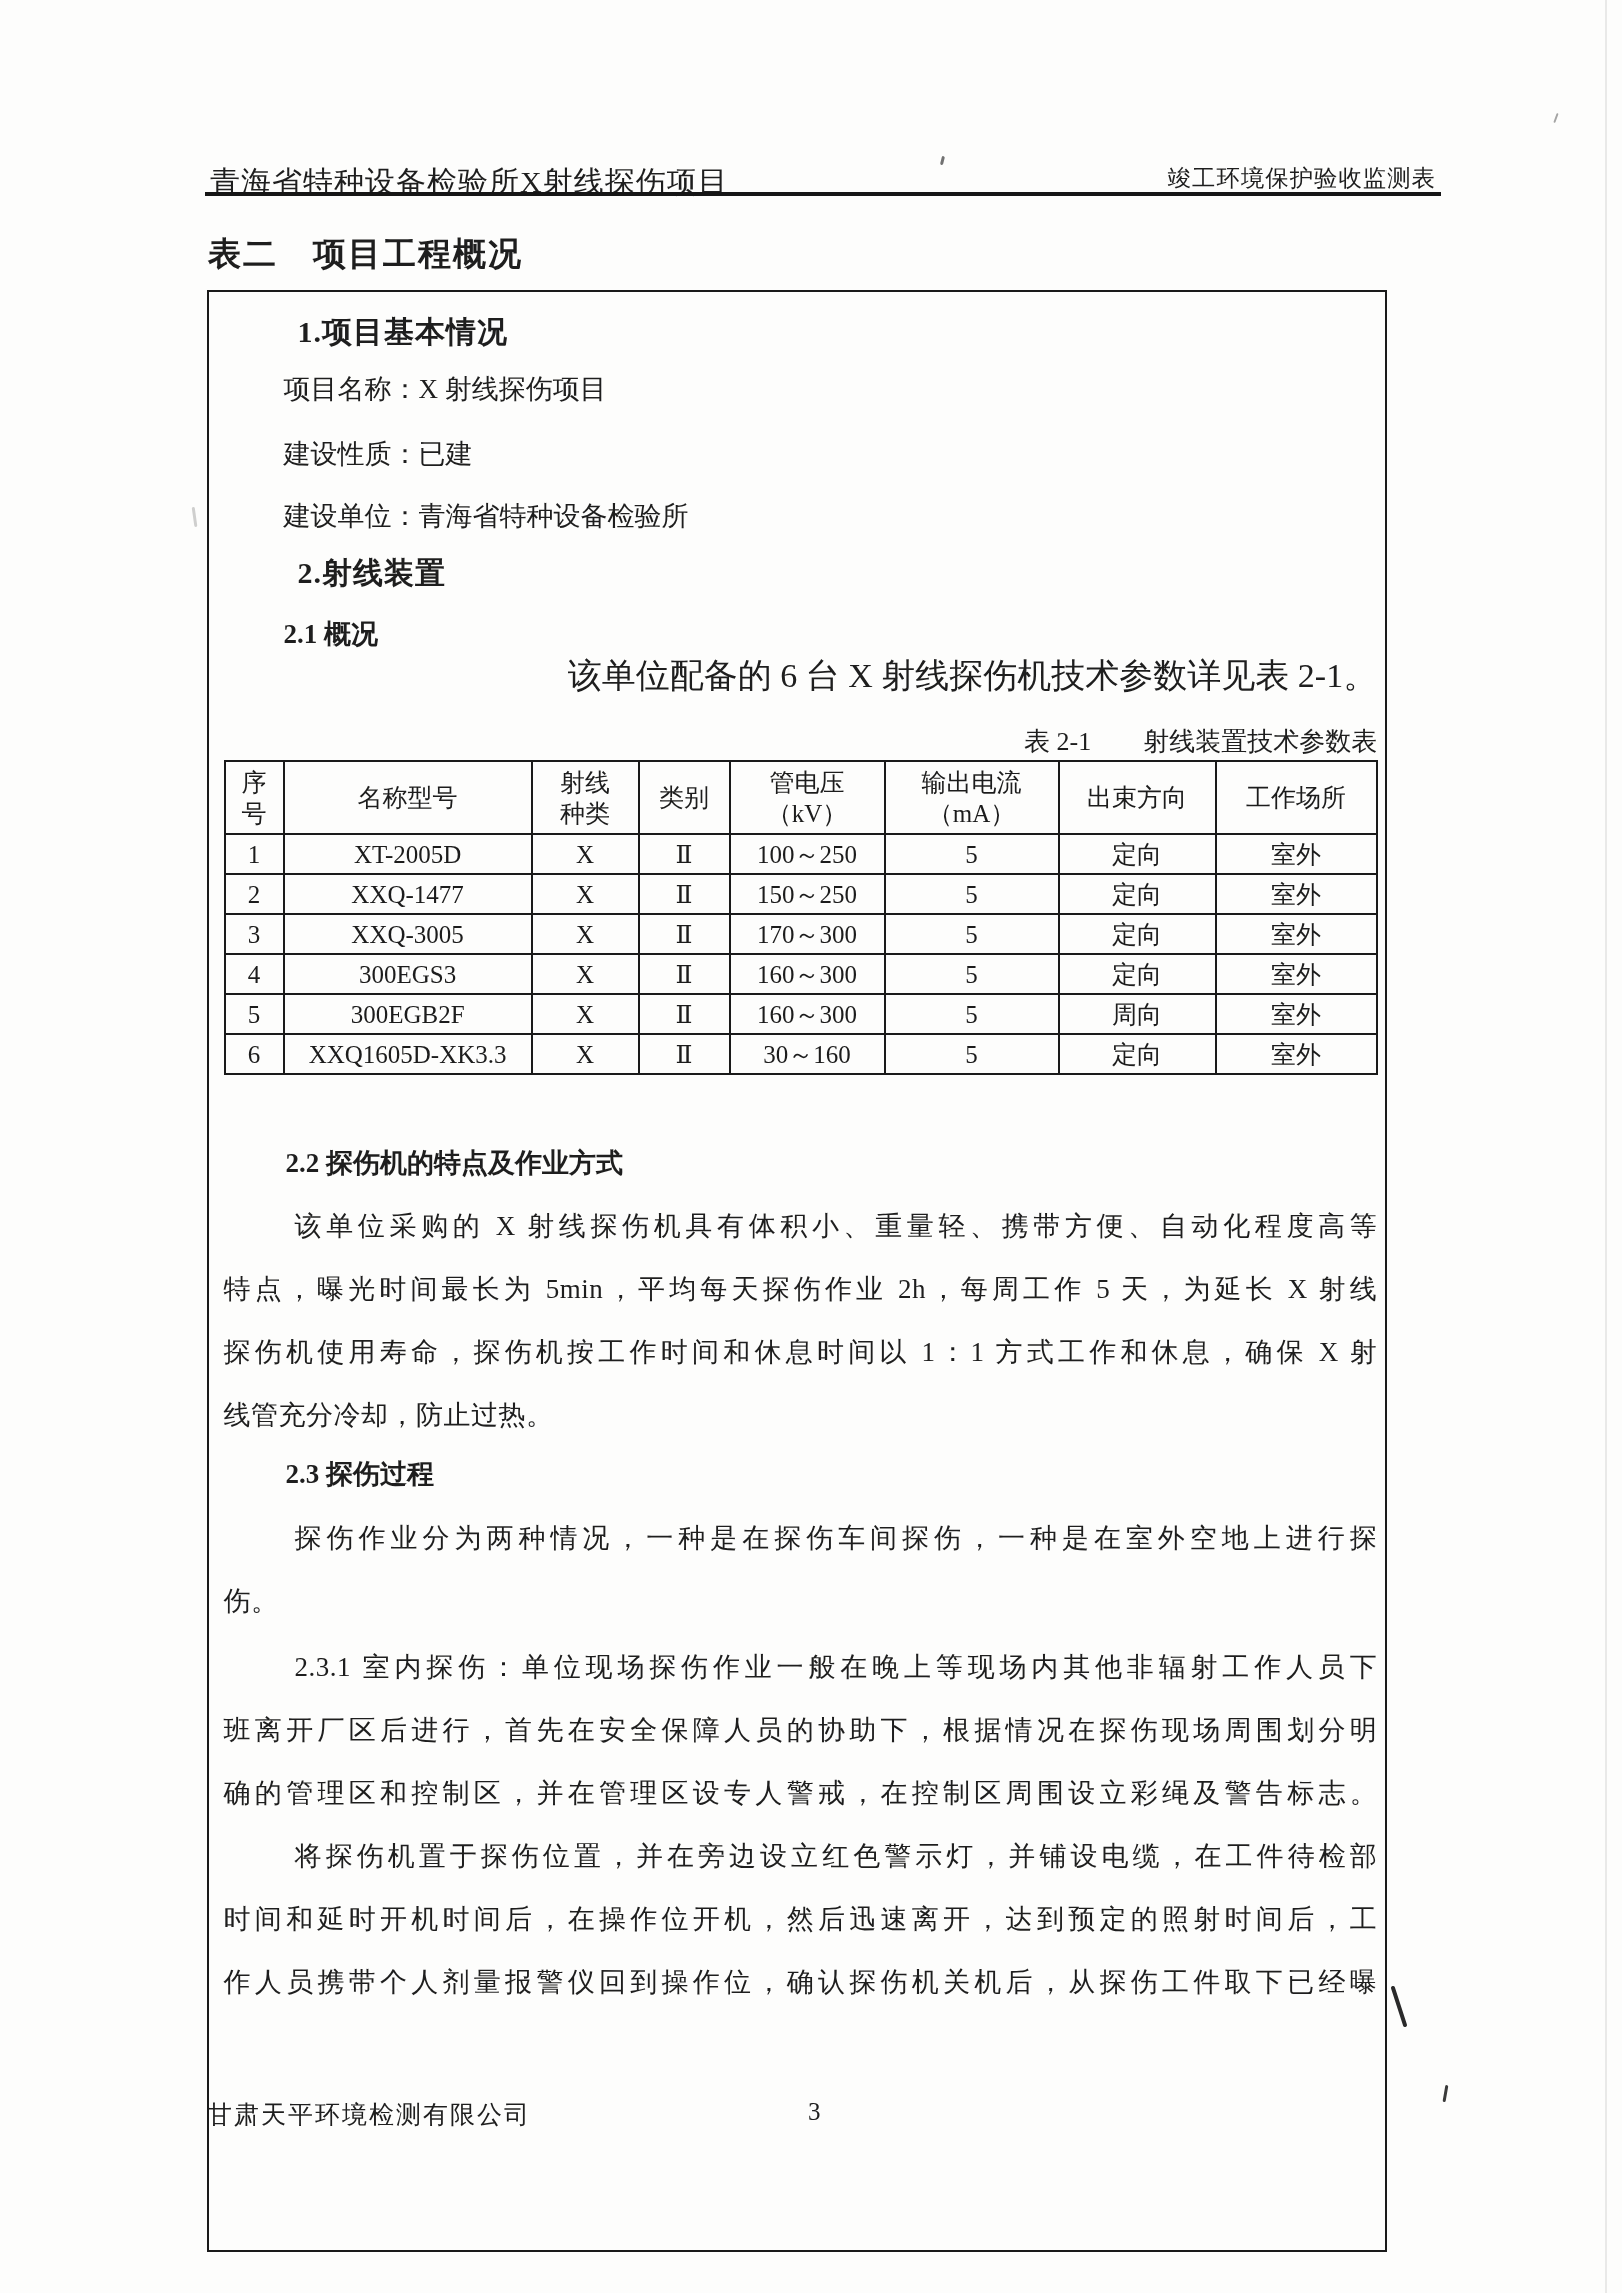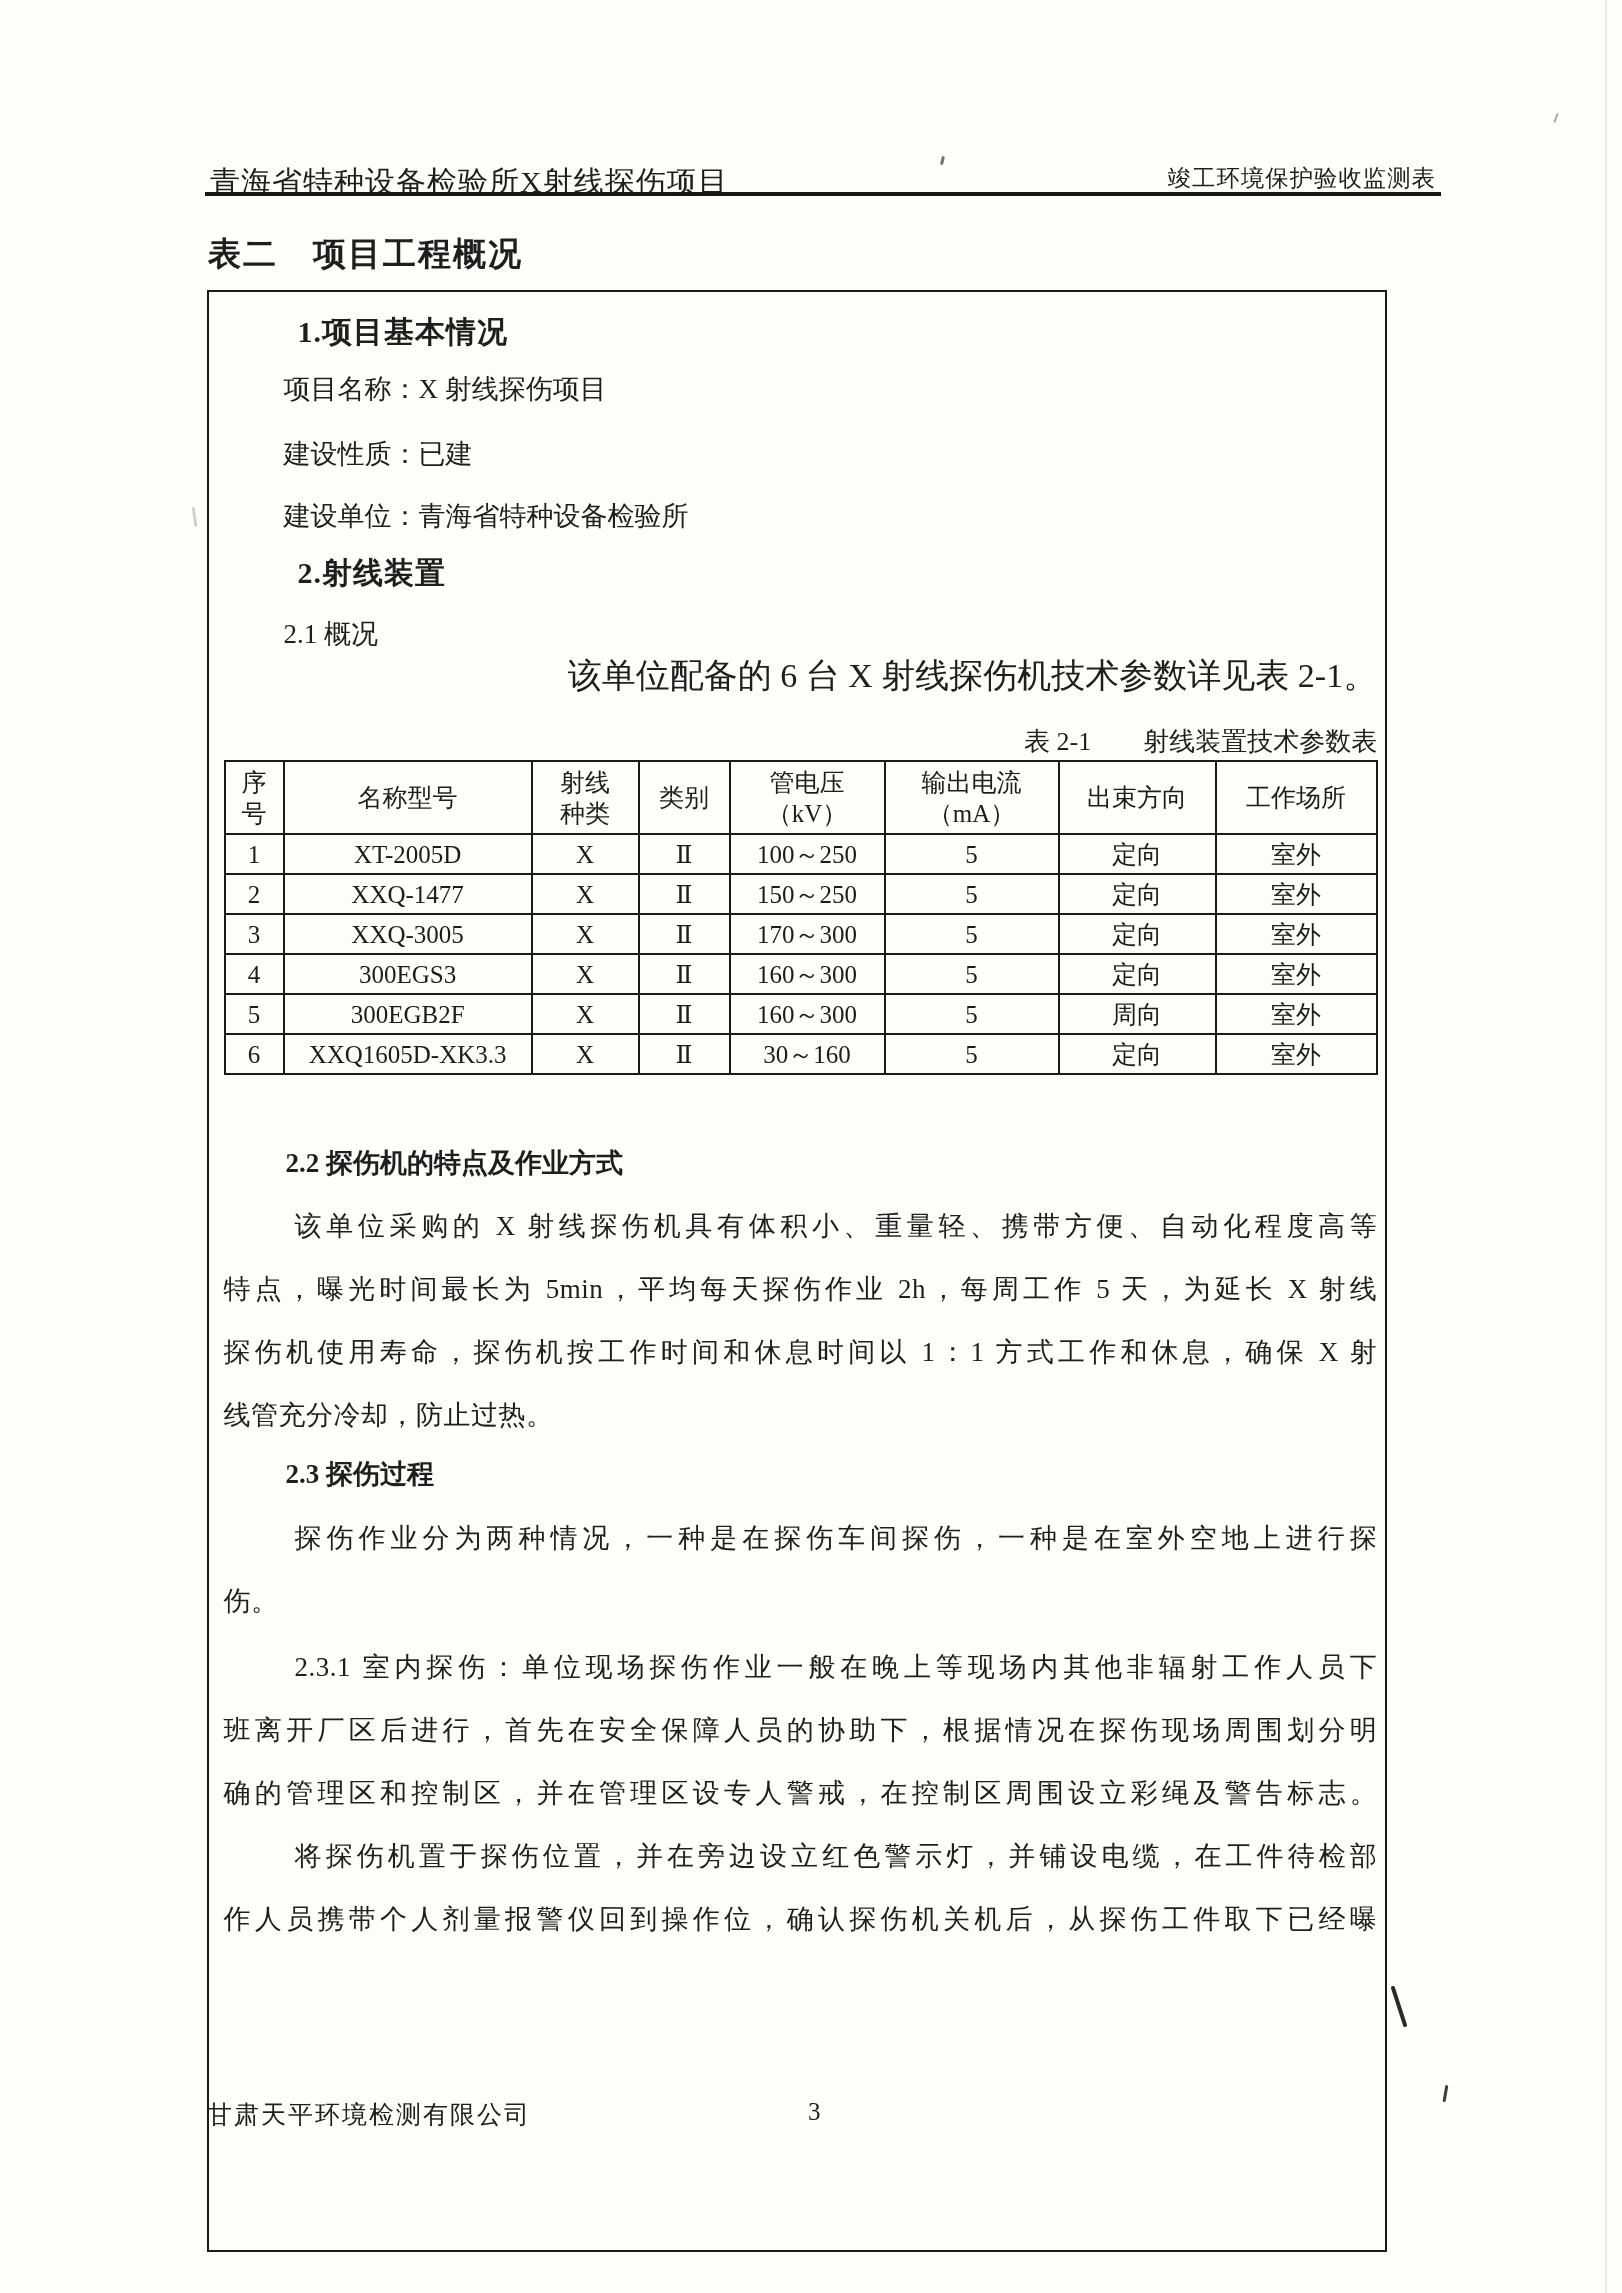--- a/index.html
+++ b/index.html
@@ -18,21 +18,21 @@
   .box{
     position:absolute;left:207px;top:290px;width:1180px;height:1962px;
     border:2.9px solid #1a1a1a;box-sizing:border-box;padding:0 7.8px 0 14.6px;overflow:hidden;
   }
   .h-lg{font-size:30px;font-weight:bold;line-height:35px;margin:21.5px 0 0 74px;letter-spacing:1px;}
   .h-lg2{font-size:30px;font-weight:bold;line-height:37px;margin:24.4px 0 0 74px;letter-spacing:1px;}
   .field-line{font-size:27px;line-height:27px;margin-left:60px;}
   .field-line:nth-of-type(1){margin-top:27px;}
   .field-line:nth-of-type(2){margin-top:38px;}
   .field-line:nth-of-type(3){margin-top:35px;}
-  .h-md{font-size:27px;font-weight:normal;line-height:29px;margin:29px 0 0 60px;}
+  .h-md{font-size:27px;font-weight:bold;line-height:29px;margin:29px 0 0 60px;}
   .intro-line{font-size:34px;line-height:27px;margin:12.7px 0 0 60px;text-align:right;}
   
   .tbl-caption{font-size:26px;line-height:26px;margin-top:40px;text-align:right;}
   table.device{
     border-collapse:collapse;table-layout:fixed;width:1151px;margin-top:5.9px;
     font-size:25px;color:#1c1c1c;
   }
   table.device th,table.device td{
     border:2px solid #1a1a1a;text-align:center;vertical-align:middle;
     padding:0;overflow:hidden;
@@ -198,20 +198,21 @@
         <div class="pline just ind">探伤作业分为两种情况，一种是在探伤车间探伤，一种是在室外空地上进行探</div>
         <div class="pline">伤。</div>
       </div>
       <div class="para">
         <div class="pline just ind">2.3.1 室内探伤：单位现场探伤作业一般在晚上等现场内其他非辐射工作人员下</div>
         <div class="pline just">班离开厂区后进行，首先在安全保障人员的协助下，根据情况在探伤现场周围划分明</div>
         <div class="pline just">确的管理区和控制区，并在管理区设专人警戒，在控制区周围设立彩绳及警告标志。</div>
       </div>
       <div class="para">
         <div class="pline just ind">将探伤机置于探伤位置，并在旁边设立红色警示灯，并铺设电缆，在工件待检部</div>
+        <div class="pline just">时间和延时开机时间后，在操作位开机，然后迅速离开，达到预定的照射时间后，工</div>
         <div class="pline just">作人员携带个人剂量报警仪回到操作位，确认探伤机关机后，从探伤工件取下已经曝</div>
       </div>
     </div>
 
 </div>
 
 <div class="ftr-company">甘肃天平环境检测有限公司</div>
 <div class="ftr-page">3</div>
 
 <div class="scan-edge"></div>

